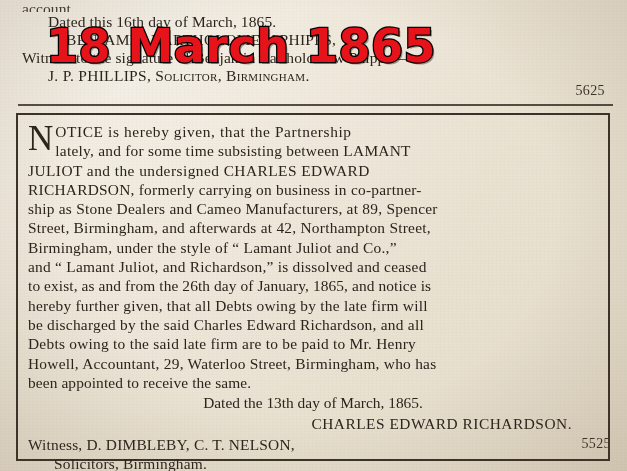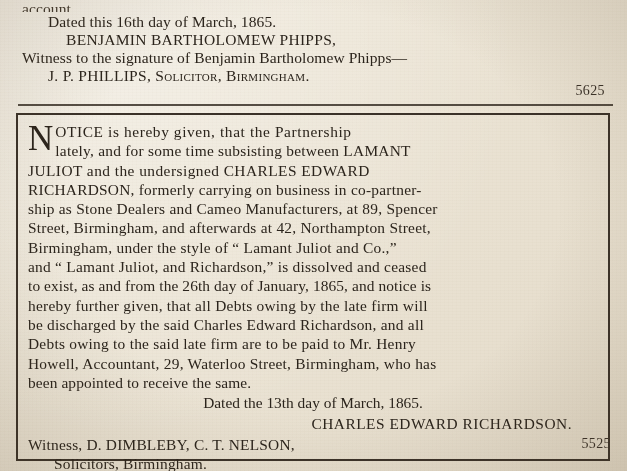--- a/index.html
+++ b/index.html
@@ -179,20 +179,21 @@
     <div class="line indent-1">Dated this 16th day of March, 1865.</div>
     <div class="line indent-2 sc">BENJAMIN BARTHOLOMEW PHIPPS,</div>
     <div class="line">Witness to the signature of Benjamin Bartholomew Phipps—</div>
     <div class="line indent-1 sc">J. P. PHILLIPS, Solicitor, Birmingham.</div>
   </div>
 
   <div class="refnum" id="ref-top">5625</div>
 
   <div class="rule" style="top: 104px;"></div>
 
+  <div id="date-stamp">18 March 1865</div>
 
   <div id="notice-box">
     <div id="notice-body">
       <span id="dropcap">N</span>
       <span class="bl j3 caps">OTICE is hereby given, that the Partnership</span>
       <span class="bl j">lately, and  for some time subsisting  between  LAMANT</span>
       <span class="bl j2">JULIOT  and  the  undersigned  CHARLES  EDWARD</span>
       <span class="bl j">RICHARDSON,  formerly carrying  on  business in  co-partner-</span>
       <span class="bl j">ship as Stone Dealers and Cameo Manufacturers, at 89, Spencer</span>
       <span class="bl j">Street,  Birmingham, and afterwards at 42,  Northampton Street,</span>

